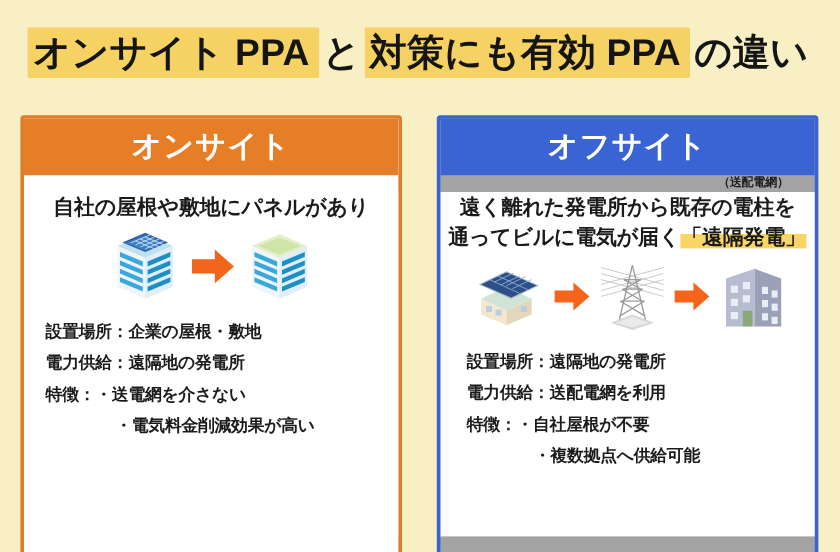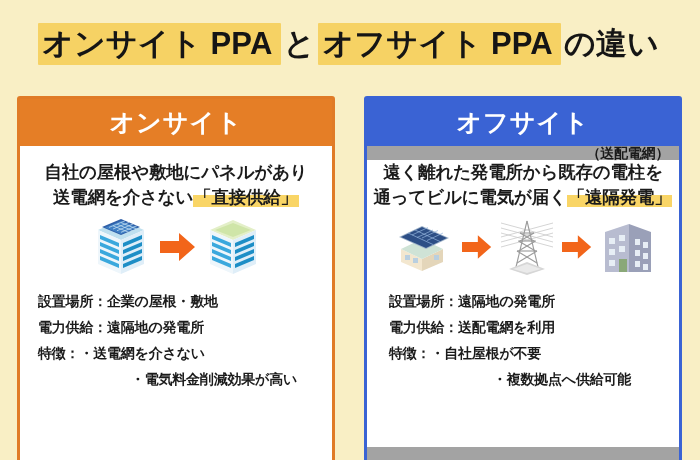--- a/index.html
+++ b/index.html
@@ -93,21 +93,21 @@
   }
   .ruby-wrap {
     position: relative;
     display: inline-block;
   }
   .ruby {
     position: absolute;
     left: 50%;
     transform: translateX(-50%);
     top: -12px;
-    font-size: 14px;
+    font-size: 10px;
     font-weight: bold;
     line-height: 10px;
     white-space: nowrap;
     color: #1b1b1b;
   }
 
   
   .illus {
     display: flex;
     align-items: center;
@@ -124,37 +124,36 @@
     margin-top: 6px;
     padding-left: 18px;
     font-size: 14px;
     font-weight: bold;
     color: #1b1b1b;
     line-height: 26px;
     letter-spacing: -0.2px;
     white-space: nowrap;
   }
   .panel-offsite .specs { padding-left: 22px; }
-  .specs .indent { padding-left: 58px; text-align: center; }
+  .specs .indent { padding-left: 58px; }
   .panel-offsite .specs .indent { padding-left: 56px; }
 </style>
 </head>
 <body>
 
 <div class="title">
-  <span class="hl">オンサイト PPA</span><span class="plain">と</span><span class="hl">オフサイト PPA</span><span class="plain">の違い</span>
+  <span class="hl">オンサイト PPA</span><span class="plain">と</span><span class="hl">対策にも有効 PPA</span><span class="plain">の違い</span>
 </div>
 
 <div class="panel panel-onsite">
   <div class="panel-head">オンサイト</div>
   <div class="panel-body">
 
     <div class="lead">
       <div>自社の屋根や敷地にパネルがあり</div>
-      <div><span>送電網を介さない</span><span class="hl2">「直接供給」</span></div>
     </div>
 
     <div class="illus">
 
       <span>
         <svg width="58" height="62" viewBox="0 0 58 62">
           <polygon points="29,4 52,14 29,24 6,14" fill="#bfe0ef"></polygon>
           <g>
             <polygon points="29,3 48,11 29,19 10,11" fill="#2f5fa8"></polygon>
             <polygon points="29,5 45,11.5 29,18 13,11.5" fill="#3f7fc4"></polygon>

